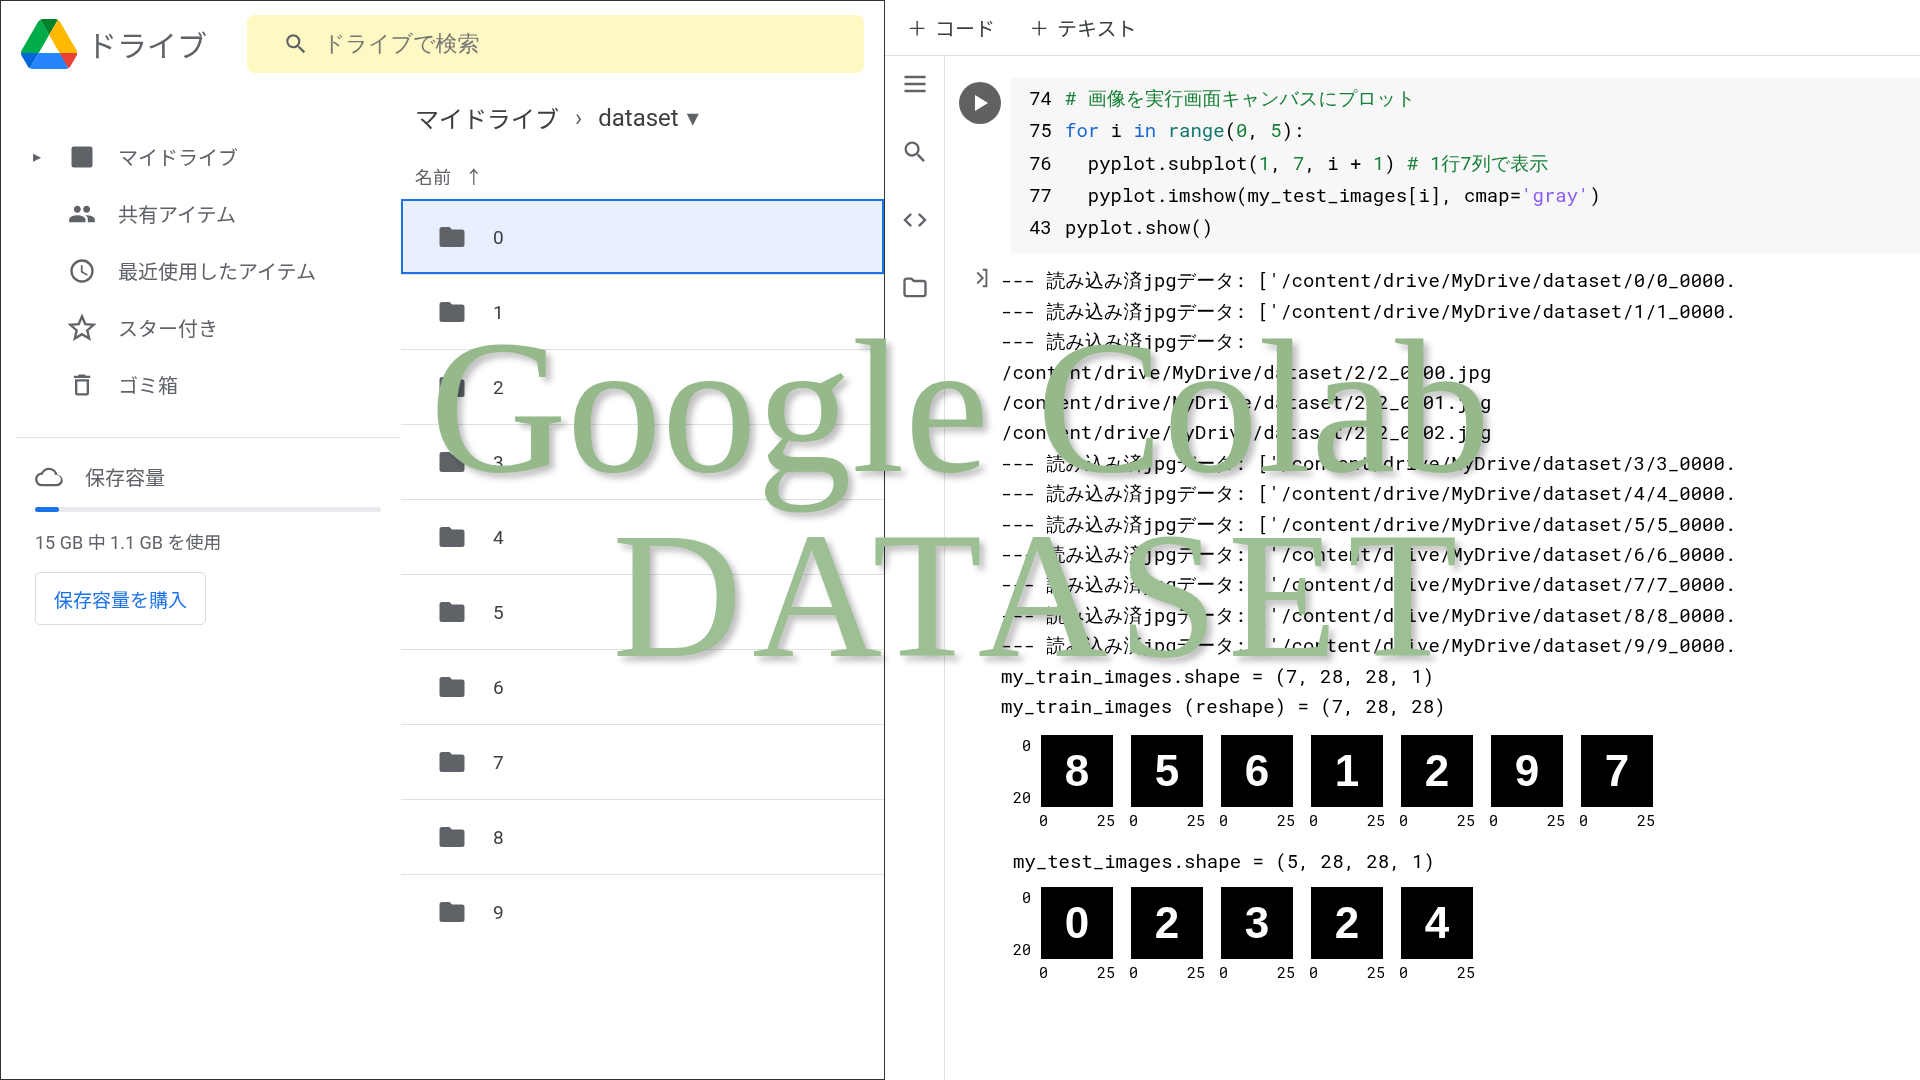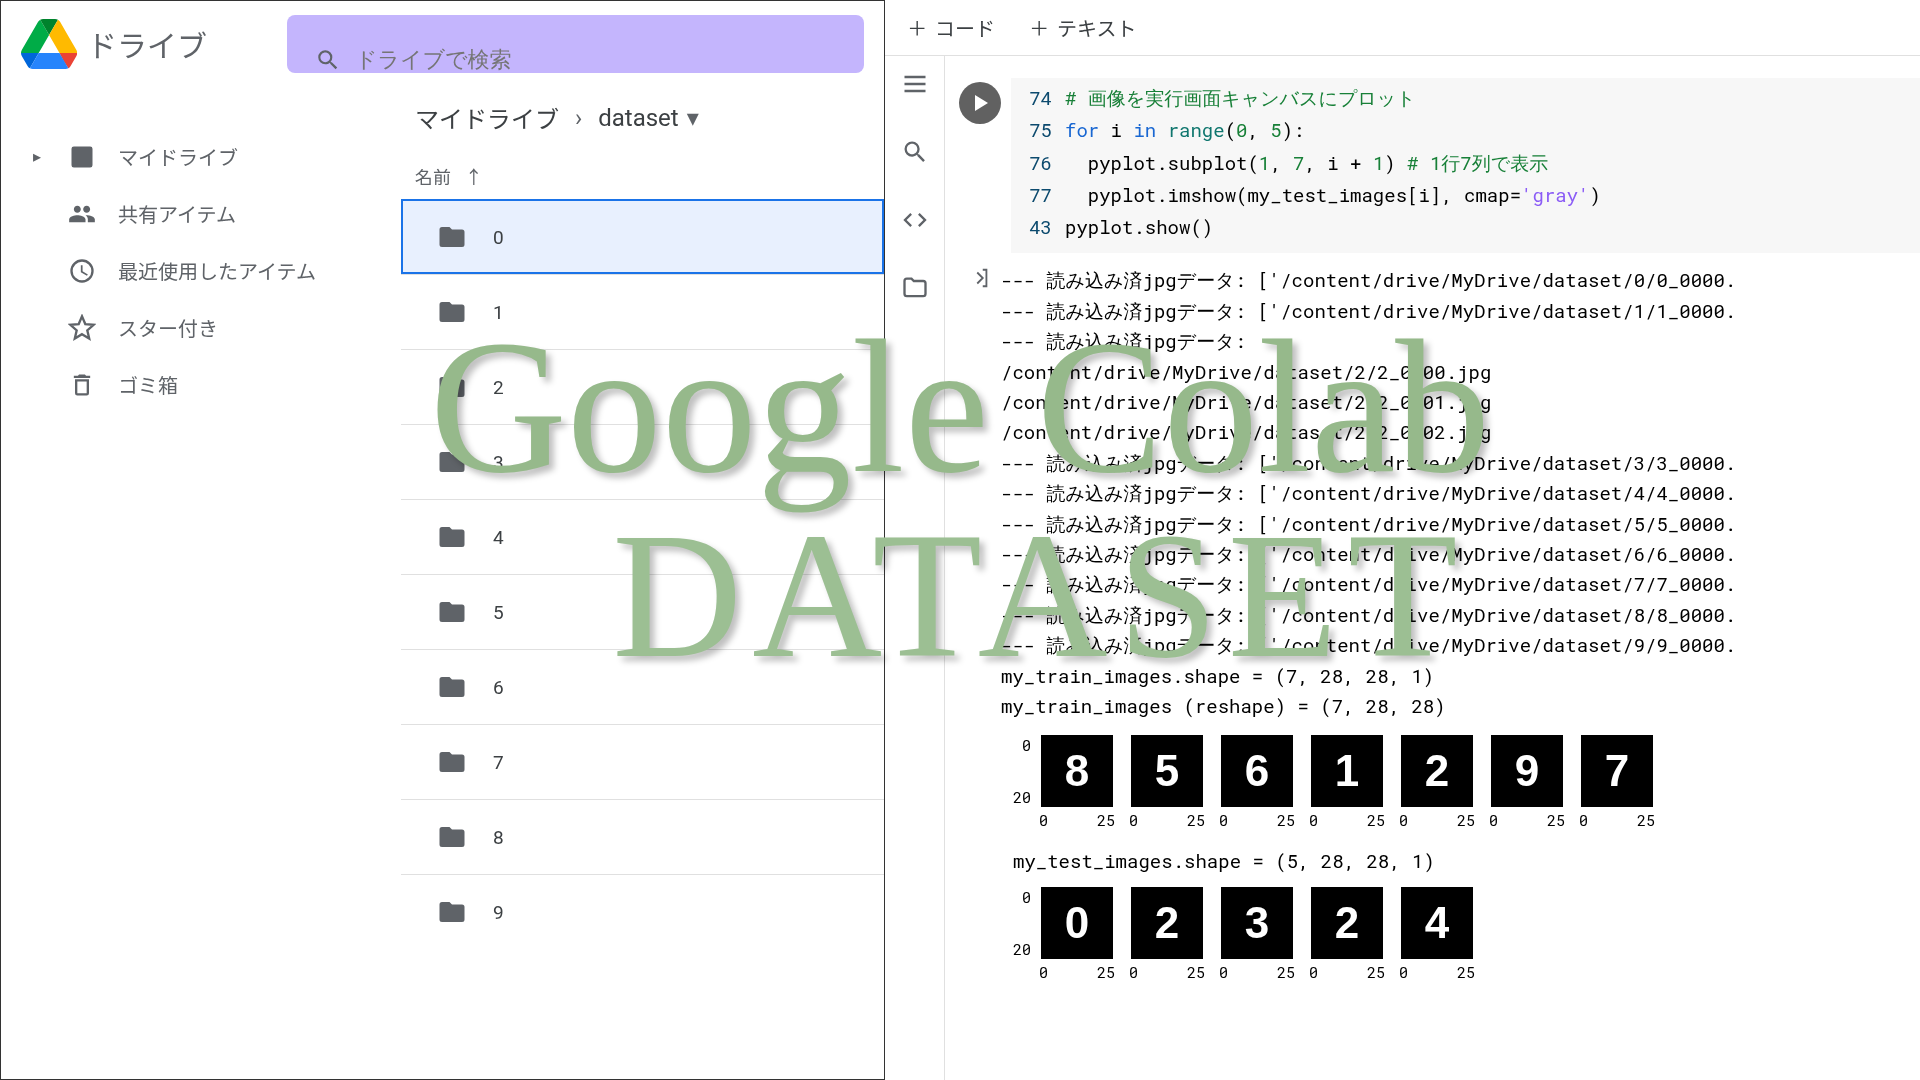--- a/index.html
+++ b/index.html
@@ -1,25 +1,25 @@
 <!DOCTYPE html>
 <html><head>
 <meta charset="utf-8">
 <style>
 * { box-sizing: border-box; margin: 0; padding: 0; }
 body { font-family: 'Roboto', 'Noto Sans JP', Arial, sans-serif; background: #fff; width: 1920px; height: 1080px; overflow: hidden; position: relative; }
 .container { display: flex; width: 100%; height: 100%; }
 
 
 .drive-panel { width: 885px; height: 100%; border: 1px solid #333; display: flex; flex-direction: column; }
-.drive-header { display: flex; align-items: center; padding: 10px 20px; height: 85px; gap: 40px; }
+.drive-header { display: flex; align-items: center; padding: 10px 20px; height: 85px; }
 .drive-logo { display: flex; align-items: center; gap: 10px; }
 .drive-logo-icon { width: 56px; height: 56px; }
 .drive-logo-text { font-size: 30px; color: #5f6368; }
-.drive-search { flex: 1; margin-left: 40px; background: #c4b5fd; border-radius: 8px; height: 58px; display: flex; align-items: flex-end; padding: 0 28px; gap: 14px; }
+.drive-search { flex: 1; margin-left: 40px; background: #fef9c3; border-radius: 8px; height: 58px; display: flex; align-items: center; padding: 0 36px; gap: 14px; }
 .drive-search input { border: none; background: transparent; font-size: 22px; flex: 1; outline: none; color: #5f6368; }
 .drive-body { display: flex; flex: 1; }
 .drive-sidebar { width: 400px; padding: 14px 0 14px 14px; }
 .new-btn { display: inline-flex; align-items: center; gap: 14px; background: #fff; border: 1px solid #dadce0; border-radius: 30px; padding: 14px 28px; box-shadow: 0 1px 3px rgba(0,0,0,0.15); cursor: pointer; }
 .new-btn-icon { width: 40px; height: 40px; }
 .new-btn-text { font-size: 22px; color: #3c4043; }
 .expander { width: 13px; display: inline-block; color: #5f6368; }
 .nav-list { margin-top: 28px; padding-left: 4px; }
 .nav-item { display: flex; align-items: center; gap: 22px; padding: 14px 14px; border-radius: 0 22px 22px 0; cursor: pointer; color: #5f6368; }
 .nav-item-icon { width: 28px; height: 28px; color: #5f6368; fill: #5f6368; }
@@ -48,21 +48,21 @@
 .colab-toolbar-item { display: flex; align-items: center; gap: 8px; cursor: pointer; }
 .colab-body { flex: 1; display: flex; }
 .colab-sidebar { width: 60px; border-right: 1px solid #e0e0e0; display: flex; flex-direction: column; align-items: center; padding-top: 14px; gap: 40px; color: #5f6368; }
 .colab-sidebar-icon { width: 28px; height: 28px; cursor: pointer; }
 .colab-content { flex: 1; padding: 22px 0 0 14px; font-family: 'Roboto Mono', Menlo, monospace; font-size: 19px; overflow: hidden; }
 .cell-row { display: flex; gap: 10px; }
 .run-btn { width: 42px; height: 42px; border-radius: 50%; background: #616161; display: flex; align-items: center; justify-content: center; flex-shrink: 0; margin-top: 4px; cursor: pointer; }
 .run-tri { width: 0; height: 0; border-left: 13px solid #fff; border-top: 8px solid transparent; border-bottom: 8px solid transparent; margin-left: 3px; }
 .code-area { flex: 1; background: #f7f7f7; padding: 4px 6px 10px 6px; }
 .code-line { display: flex; line-height: 1.7; }
-.gutter { width: 48px; text-align: right; padding-right: 13px; color: #0c4a6e; flex-shrink: 0; }
+.gutter { width: 48px; text-align: right; padding-right: 13px; color: #000000; flex-shrink: 0; }
 .code-text { color: #000; white-space: pre; }
 .c-comment { color: #188038; }
 .c-keyword { color: #1967d2; }
 .c-func { color: #0f766e; }
 .c-num { color: #188038; }
 .c-str { color: #8b5cf6; }
 
 .output-block { display: flex; margin-top: 12px; }
 .output-icon { width: 42px; display: flex; justify-content: center; padding-top: 2px; color: #5f6368; flex-shrink: 0; }
 .output-text { flex: 1; white-space: pre; color: #000; line-height: 1.6; }
@@ -138,20 +138,33 @@
               </svg>
             <span class="nav-item-text">スター付き</span>
           </div>
           <div class="nav-item">
             <span class="expander"></span>
             <svg class="nav-item-icon" viewBox="0 0 24 24">
                 <path d="M6 19a2 2 0 0 0 2 2h8a2 2 0 0 0 2-2V7H6zM8 9h8v10H8zm7.5-5-1-1h-5l-1 1H5v2h14V4z"></path>
               </svg>
             <span class="nav-item-text">ゴミ箱</span>
           </div>
+        </div>
+        <div class="storage-section">
+          <div class="storage-row">
+            <svg class="nav-item-icon" viewBox="0 0 24 24">
+                <path d="M19.35 10.04A7.49 7.49 0 0 0 12 4a7.5 7.5 0 0 0-6.65 4.04A6 6 0 0 0 6 20h13a5 5 0 0 0 .35-9.96M19 18H6a4 4 0 0 1 0-8h.71A5.5 5.5 0 0 1 12 6a5.5 5.5 0 0 1 5.35 4.28A3 3 0 0 1 19 18"></path>
+              </svg>
+            <span class="nav-item-text">保存容量</span>
+          </div>
+          <div class="storage-bar">
+              <div class="storage-fill"></div>
+            </div>
+          <div class="storage-text">15 GB 中 1.1 GB を使用</div>
+          <div class="storage-buy">保存容量を購入</div>
         </div>
       </div>
       <div class="drive-main">
         <div class="breadcrumb">
           <span>マイドライブ</span>
           <span class="breadcrumb-sep">›</span>
           <span class="breadcrumb-current">
             <span>dataset</span>
             <span style="color:#5f6368">▾</span>
           </span>

